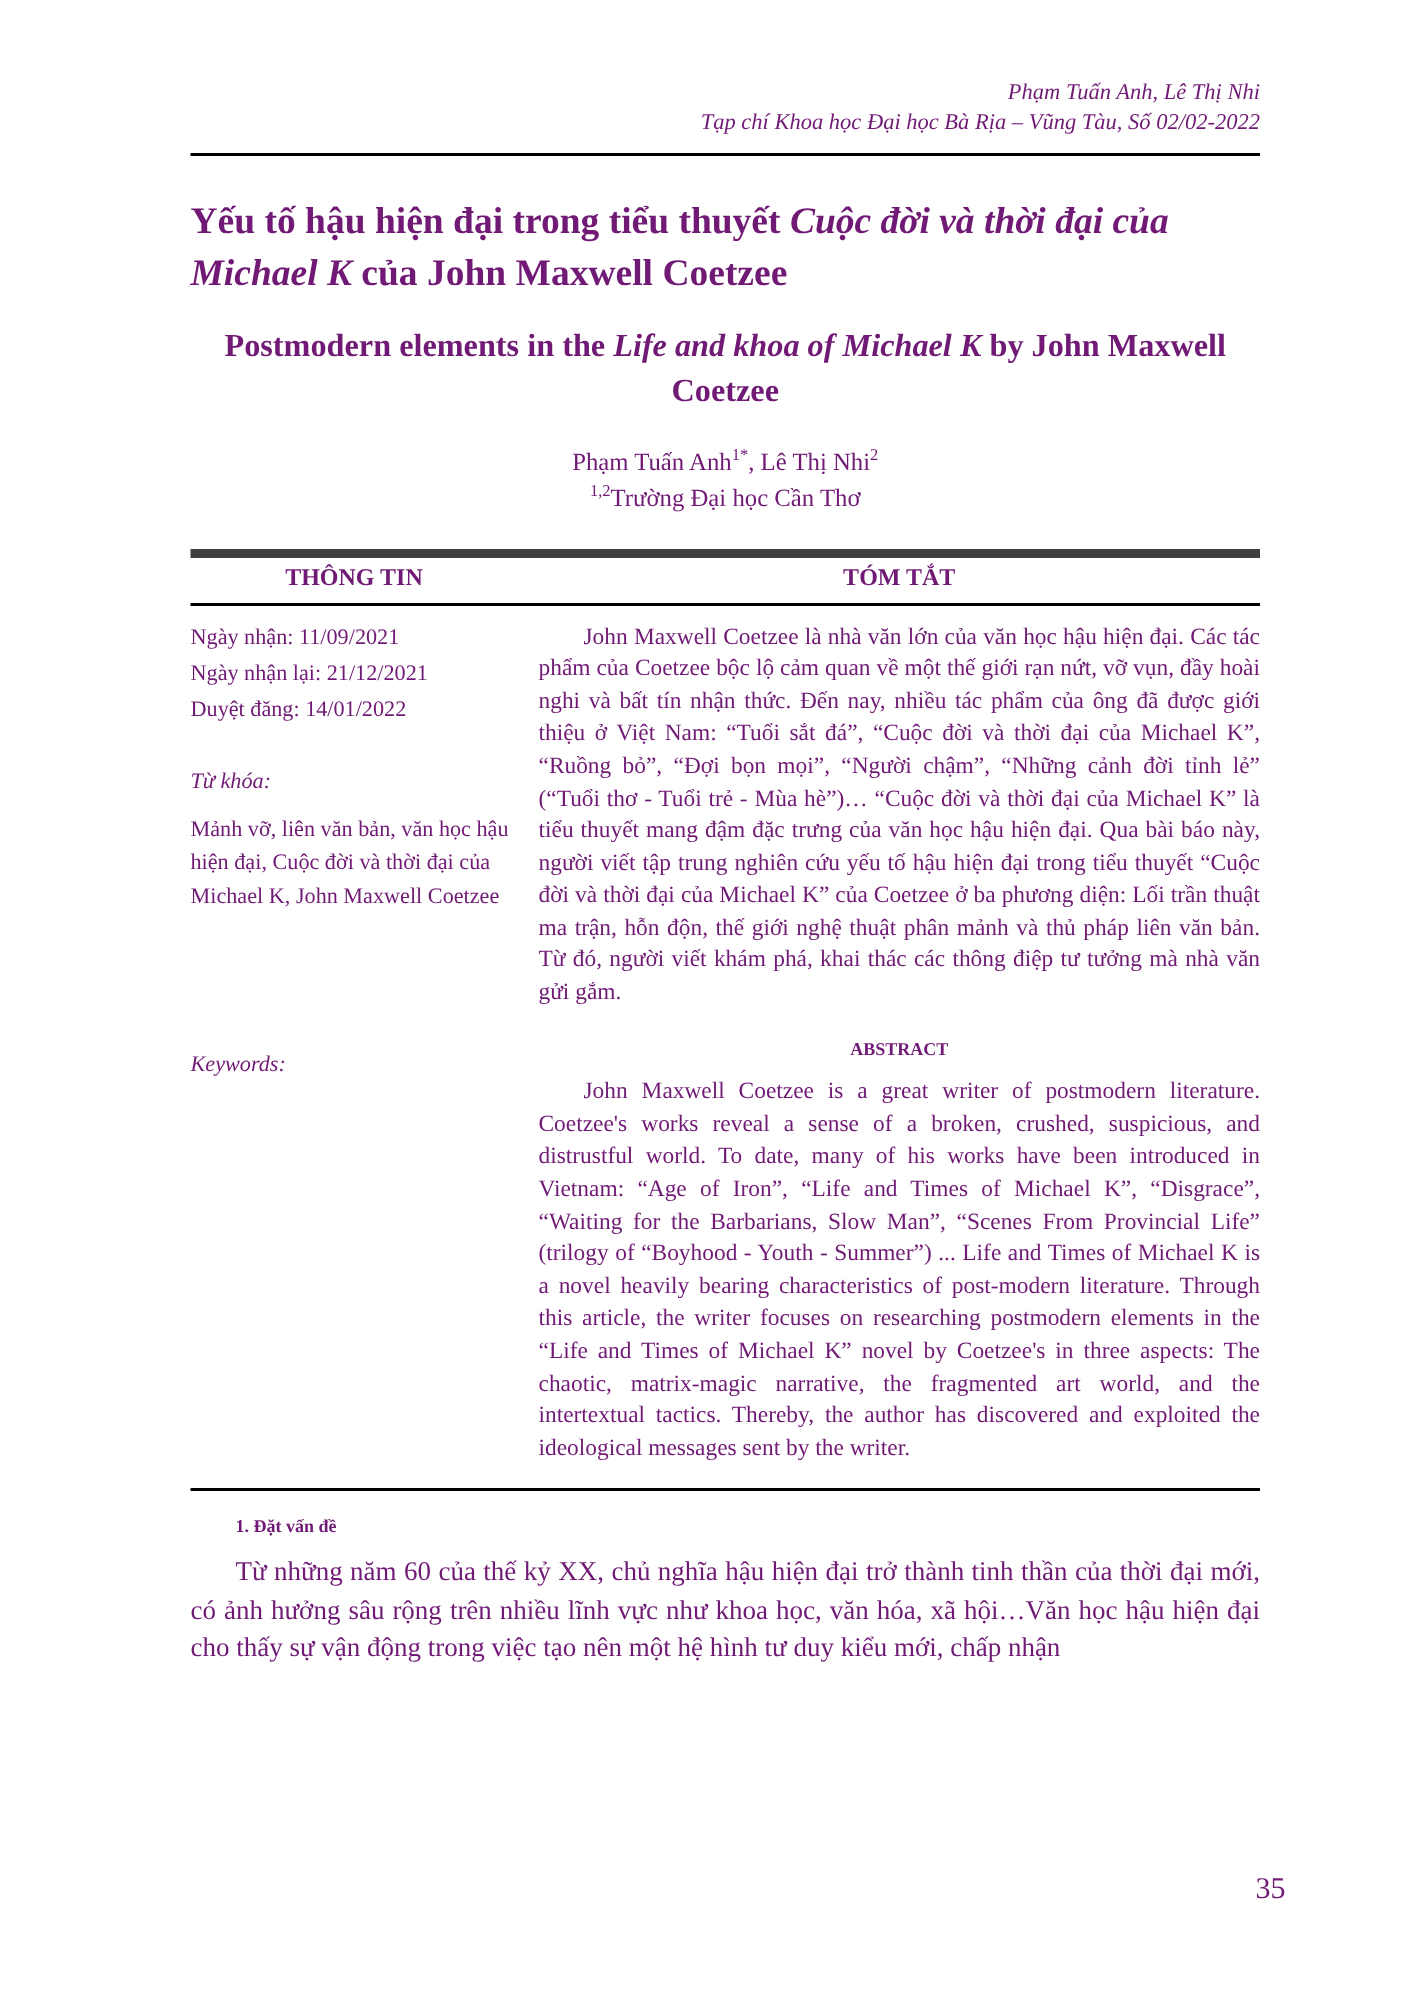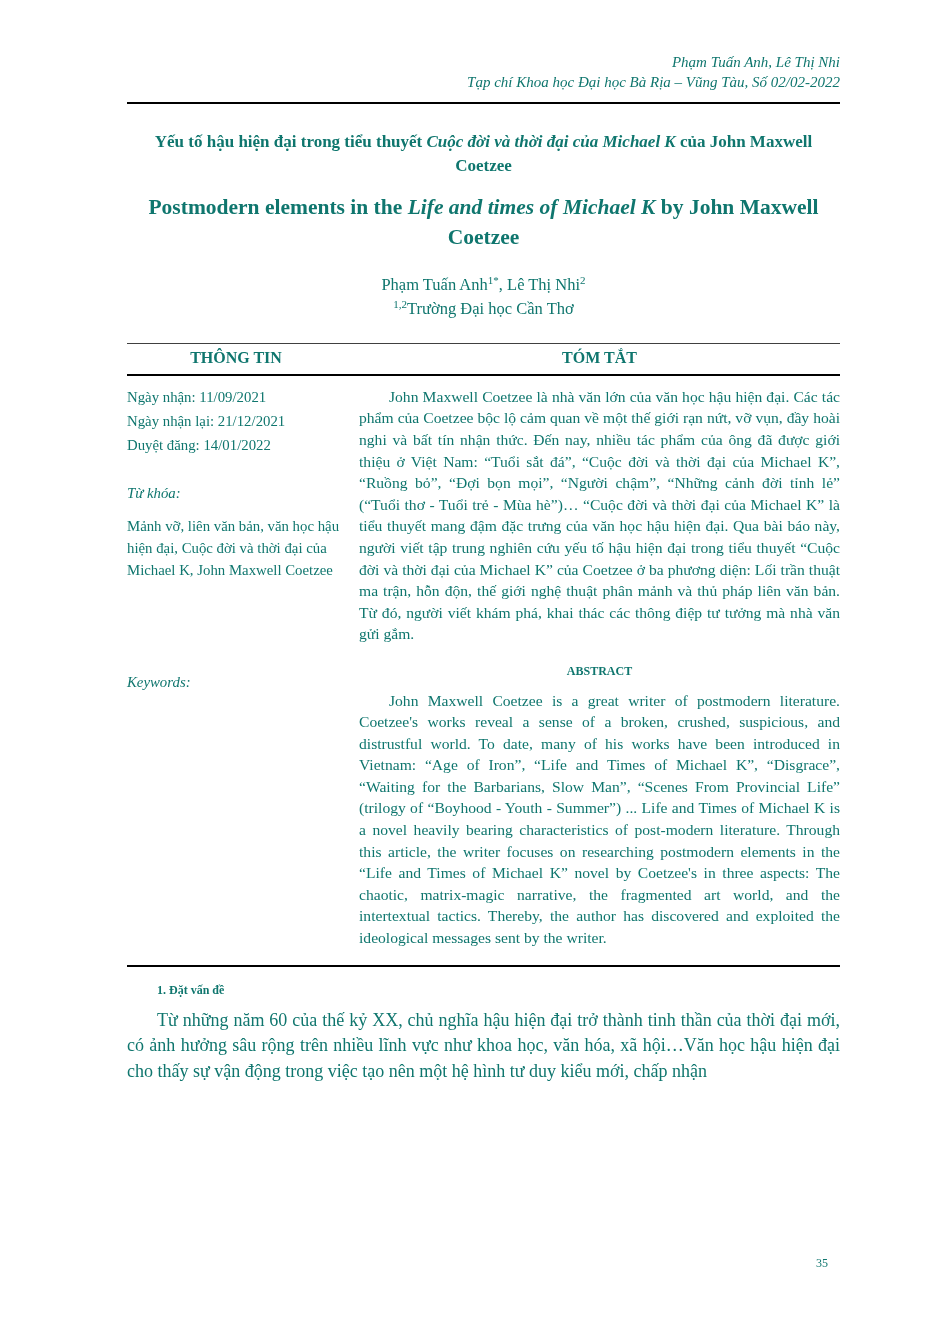--- a/index.html
+++ b/index.html
@@ -3,78 +3,78 @@
 <meta charset="utf-8">
 <style>
   * { margin:0; padding:0; box-sizing:border-box; }
   html,body { background:#ffffff; }
   .page {
     position:relative;
     width:943px;
     height:1333px;
     margin:0 auto;
     background:#ffffff;
-    color:#0f766e;
+    color:#701a75;
     font-family:"Liberation Serif", "DejaVu Serif", serif;
     padding:52px 103px 0 127px;
     overflow:hidden;
   }
   
   .run-head { text-align:right; font-style:italic; font-size:15px; line-height:1.35; }
   .head-rule { border:0; border-top:2.5px solid #000; margin-top:9px; }
 
   
-  .title-vn { font-size:17px; font-weight:bold; text-align:center; line-height:1.42; margin-top:26px; }
+  .title-vn { font-size:25px; font-weight:bold; line-height:1.42; margin-top:26px; }
   .title-en { font-size:21.5px; font-weight:bold; text-align:center; line-height:1.42; margin-top:14px; }
   .title-it { font-style:italic; }
 
   
   .authors-line { text-align:center; font-size:16.5px; margin-top:22px; }
   .affil-line   { text-align:center; font-size:16.5px; margin-top:4px; }
   .email-line   { text-align:center; font-size:16.5px; margin-top:14px; }
   sup { font-size:11px; line-height:0; }
 
   
-  .meta { margin-top:24px; border-top:1px solid #404040; border-bottom:2px solid #000; }
+  .meta { margin-top:24px; border-top:6px solid #404040; border-bottom:2px solid #000; }
   .meta-head { display:grid; grid-template-columns:218px 14px 1fr; border-bottom:2px solid #000; padding:5px 0 7px; }
   .meta-head > div { text-align:center; font-weight:bold; font-size:16px; }
   .meta-body { display:grid; grid-template-columns:218px 14px 1fr; padding:10px 0 16px; }
 
   .col-info { font-size:14.8px; line-height:1.5; }
   .col-info .date-line { margin-bottom:2px; }
   .label-it { font-style:italic; }
   .block-dates { margin-bottom:26px; }
   .block-tukhoa-label { margin-bottom:10px; }
   .block-tukhoa { margin-bottom:90px; }
   .block-kw-label { margin-bottom:10px; }
 
   .col-abs { font-size:15.6px; line-height:1.385; text-align:justify; }
   .col-abs p { text-indent:30px; }
   .abs-heading { text-align:center; font-weight:bold; font-size:12px; margin:18px 0 10px; text-indent:0; }
 
   
   .sec-heading { font-weight:bold; font-size:12px; margin-top:16px; padding-left:30px; }
   .sec-para { font-size:18px; line-height:1.42; text-align:justify; text-indent:30px; margin-top:10px; }
 
-  .page-num { position:absolute; right:115px; bottom:62px; font-size:12px; }
+  .page-num { position:absolute; right:86px; bottom:62px; font-size:20px; }
 </style>
 </head>
 <body>
 
 <div class="page">
 
   <div class="run-head">
     <div>Phạm Tuấn Anh, Lê Thị Nhi</div>
     <div>Tạp chí Khoa học Đại học Bà Rịa – Vũng Tàu, Số 02/02-2022</div>
   </div>
   <hr class="head-rule">
 
   <h1 class="title-vn"><span>Yếu tố hậu hiện đại trong tiểu thuyết </span><span class="title-it">Cuộc đời và thời đại của Michael K</span><span> của John Maxwell Coetzee</span></h1>
 
-  <h2 class="title-en"><span>Postmodern elements in the </span><span class="title-it">Life and times of Michael K</span><span> by John Maxwell Coetzee</span></h2>
+  <h2 class="title-en"><span>Postmodern elements in the </span><span class="title-it">Life and khoa of Michael K</span><span> by John Maxwell Coetzee</span></h2>
 
   <div class="authors-line"><span>Phạm Tuấn Anh</span><sup>1*</sup><span>, Lê Thị Nhi</span><sup>2</sup></div>
 
   <div class="affil-line"><sup>1,2</sup><span>Trường Đại học Cần Thơ</span></div>
 
 
   <section class="meta">
     <div class="meta-head">
       <div>THÔNG TIN</div>
       <div></div>

